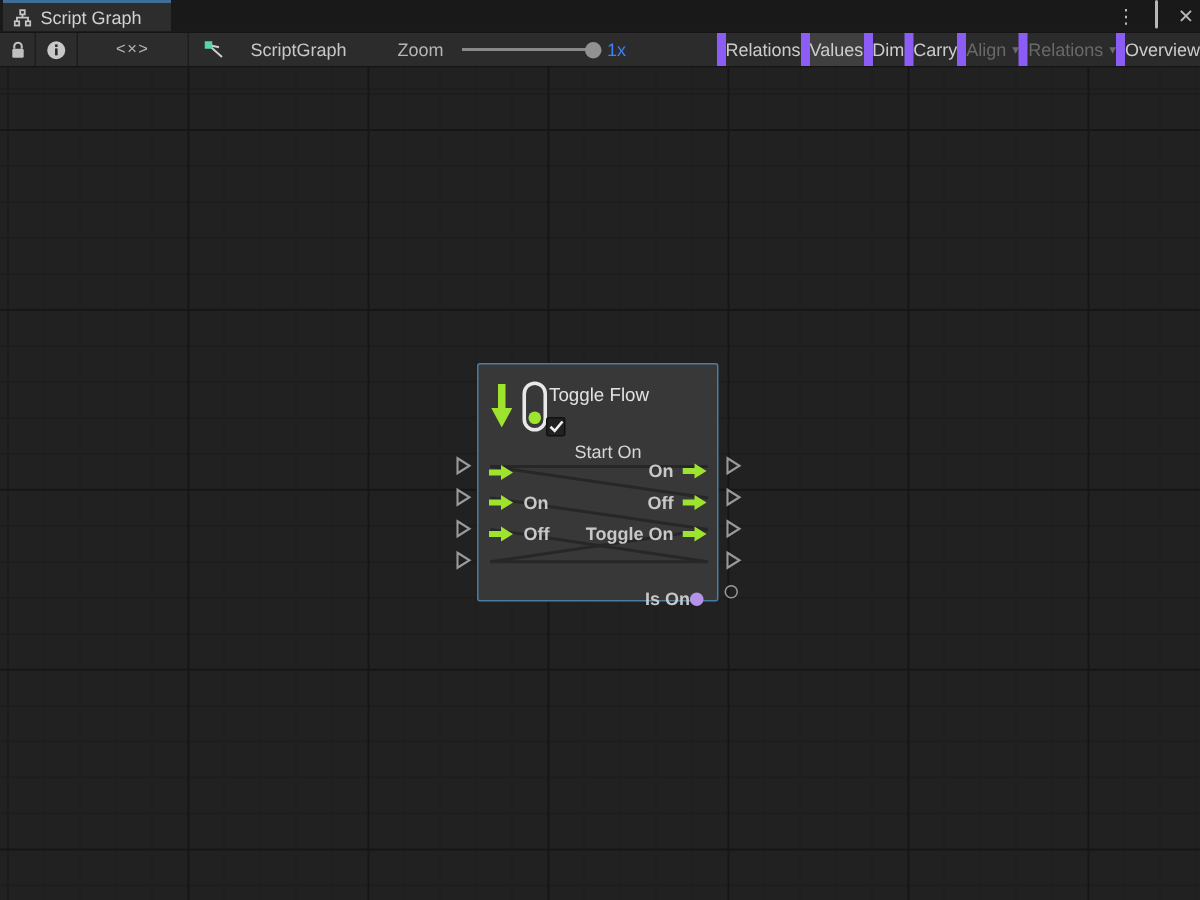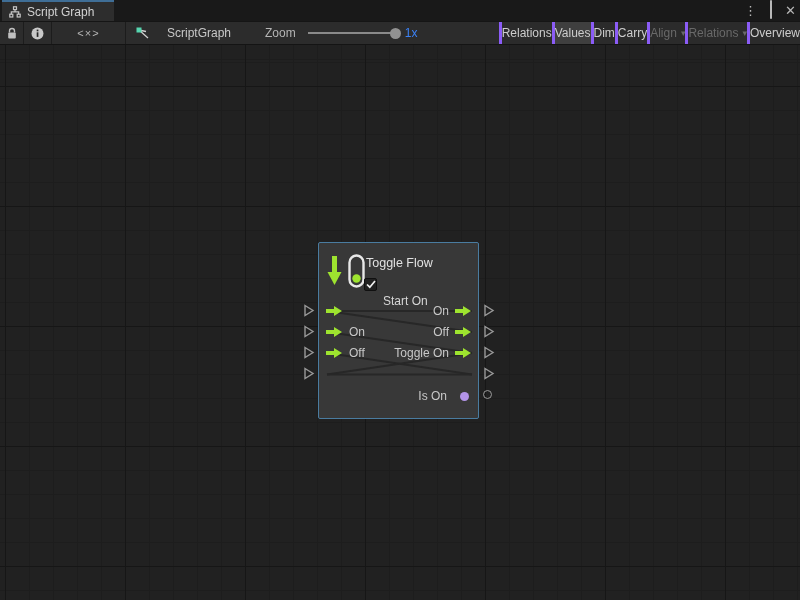--- a/index.html
+++ b/index.html
@@ -25,51 +25,51 @@
   .tb-lock { width:24px; } .tb-info { width:28px; } .tb-code { width:74px; }
   .code-glyph { color:#b5b5b5; font-size:11px; letter-spacing:1px; }
   .graph-chip { display:flex; align-items:center; gap:16px; margin-left:9px; flex-shrink:0; }
   .graph-name { color:#c8c8c8; font-size:12px; }
   .zoom-label { margin-left:34px; color:#b5b5b5; flex-shrink:0; }
   .zoom-track { position:relative; margin-left:12px; width:88px; height:2px; background:#8a8a8a; flex-shrink:0; }
   .zoom-handle { position:absolute; right:-5px; top:-4.5px; width:11px; height:11px; border-radius:50%; background:#919191; }
   .zoom-value { margin-left:9px; color:#3b82f6; flex-shrink:0; }
   .btn-cluster { margin-left:auto; height:100%; display:flex; }
   .cl-btn { height:100%; display:flex; align-items:center; padding:0 0; background:#2b2b2b;
-            border-left:3px solid #8b5cf6; color:#cdcdcd; white-space:nowrap; flex-shrink:0; gap:4px; }
+            border-left:6px solid #8b5cf6; color:#cdcdcd; white-space:nowrap; flex-shrink:0; gap:4px; }
   .cl-btn.active { background:#3f3f3f;text-align:right; }
   .cl-btn.disabled { color:#696969;text-align:center; }
   .dd-arrow { font-size:9px; }
 
   
   .canvas { position:absolute; left:0; top:45px; width:800px; height:555px; background-color:#212121;
     background-image:
       repeating-linear-gradient(to right, #161616 0 1px, transparent 1px 120px),
       repeating-linear-gradient(to bottom, #161616 0 1px, transparent 1px 120px),
       repeating-linear-gradient(to right, #1d1d1d 0 1px, transparent 1px 24px),
       repeating-linear-gradient(to bottom, #1d1d1d 0 1px, transparent 1px 24px);
     background-position: 5px 0, 0 41px, 5px 0, 0 17px; }
 
   
-  .node { position:absolute; left:318px; top:197px; width:161px; height:177px;
+  .node { position:absolute; left:318px; top:197px; width:161px; height:159px;
           background:#383838; border:1px solid #4a7ca0; border-radius:2px; }
   .relations-svg { position:absolute; left:0; top:0; z-index:0; }
   .node-header { position:absolute; left:0; top:0; right:0; z-index:1; }
   .hdr-arrow { position:absolute; left:8px; top:12px; }
   .hdr-pill  { position:absolute; left:29px; top:11px; }
   .node-title { position:absolute; left:47px; top:13px; font-size:12.5px; color:#e2e2e2; white-space:nowrap; }
   .node-check { position:absolute; left:45px; top:35px; width:13px; height:13px; background:#212121;
                 border:1px solid #101010; border-radius:2px; display:flex; align-items:center; justify-content:center; }
   .check-label { position:absolute; left:64px; top:51px; font-size:12px; color:#d6d6d6; white-space:nowrap; }
 
-  .prow { position:absolute; left:0; right:0; height:20px; display:flex; align-items:center; z-index:1; }
+  .prow { position:absolute; left:0; right:0; height:20px; display:flex; align-items:flex-end; z-index:1;font-weight:bold; }
   .r1{top:58px} .r2{top:79px} .r3{top:100px} .r4{top:121px} .r5{top:143px}
   .pin { display:flex; align-items:center; gap:6px; margin-left:7px; }
   .pout { display:flex; align-items:center; gap:6px; margin-left:auto; margin-right:6px; }
-  .pout5 { margin-right:9px; gap:13px; }
+  .pout5 { margin-right:9px; gap:0; }
   .plabel { font-size:12px; color:#c8c8c8; white-space:nowrap; }
   .vdot { width:9px; height:9px; border-radius:50%; background:#b394e8; }
 
   
   .m-tri { position:absolute; width:12px; height:13px; }
   .m-circ { position:absolute; left:483px; top:345px; width:9px; height:9px;
             border:1.5px solid #9a9a9a; border-radius:50%; }
 </style>
 </head>
 <body>

